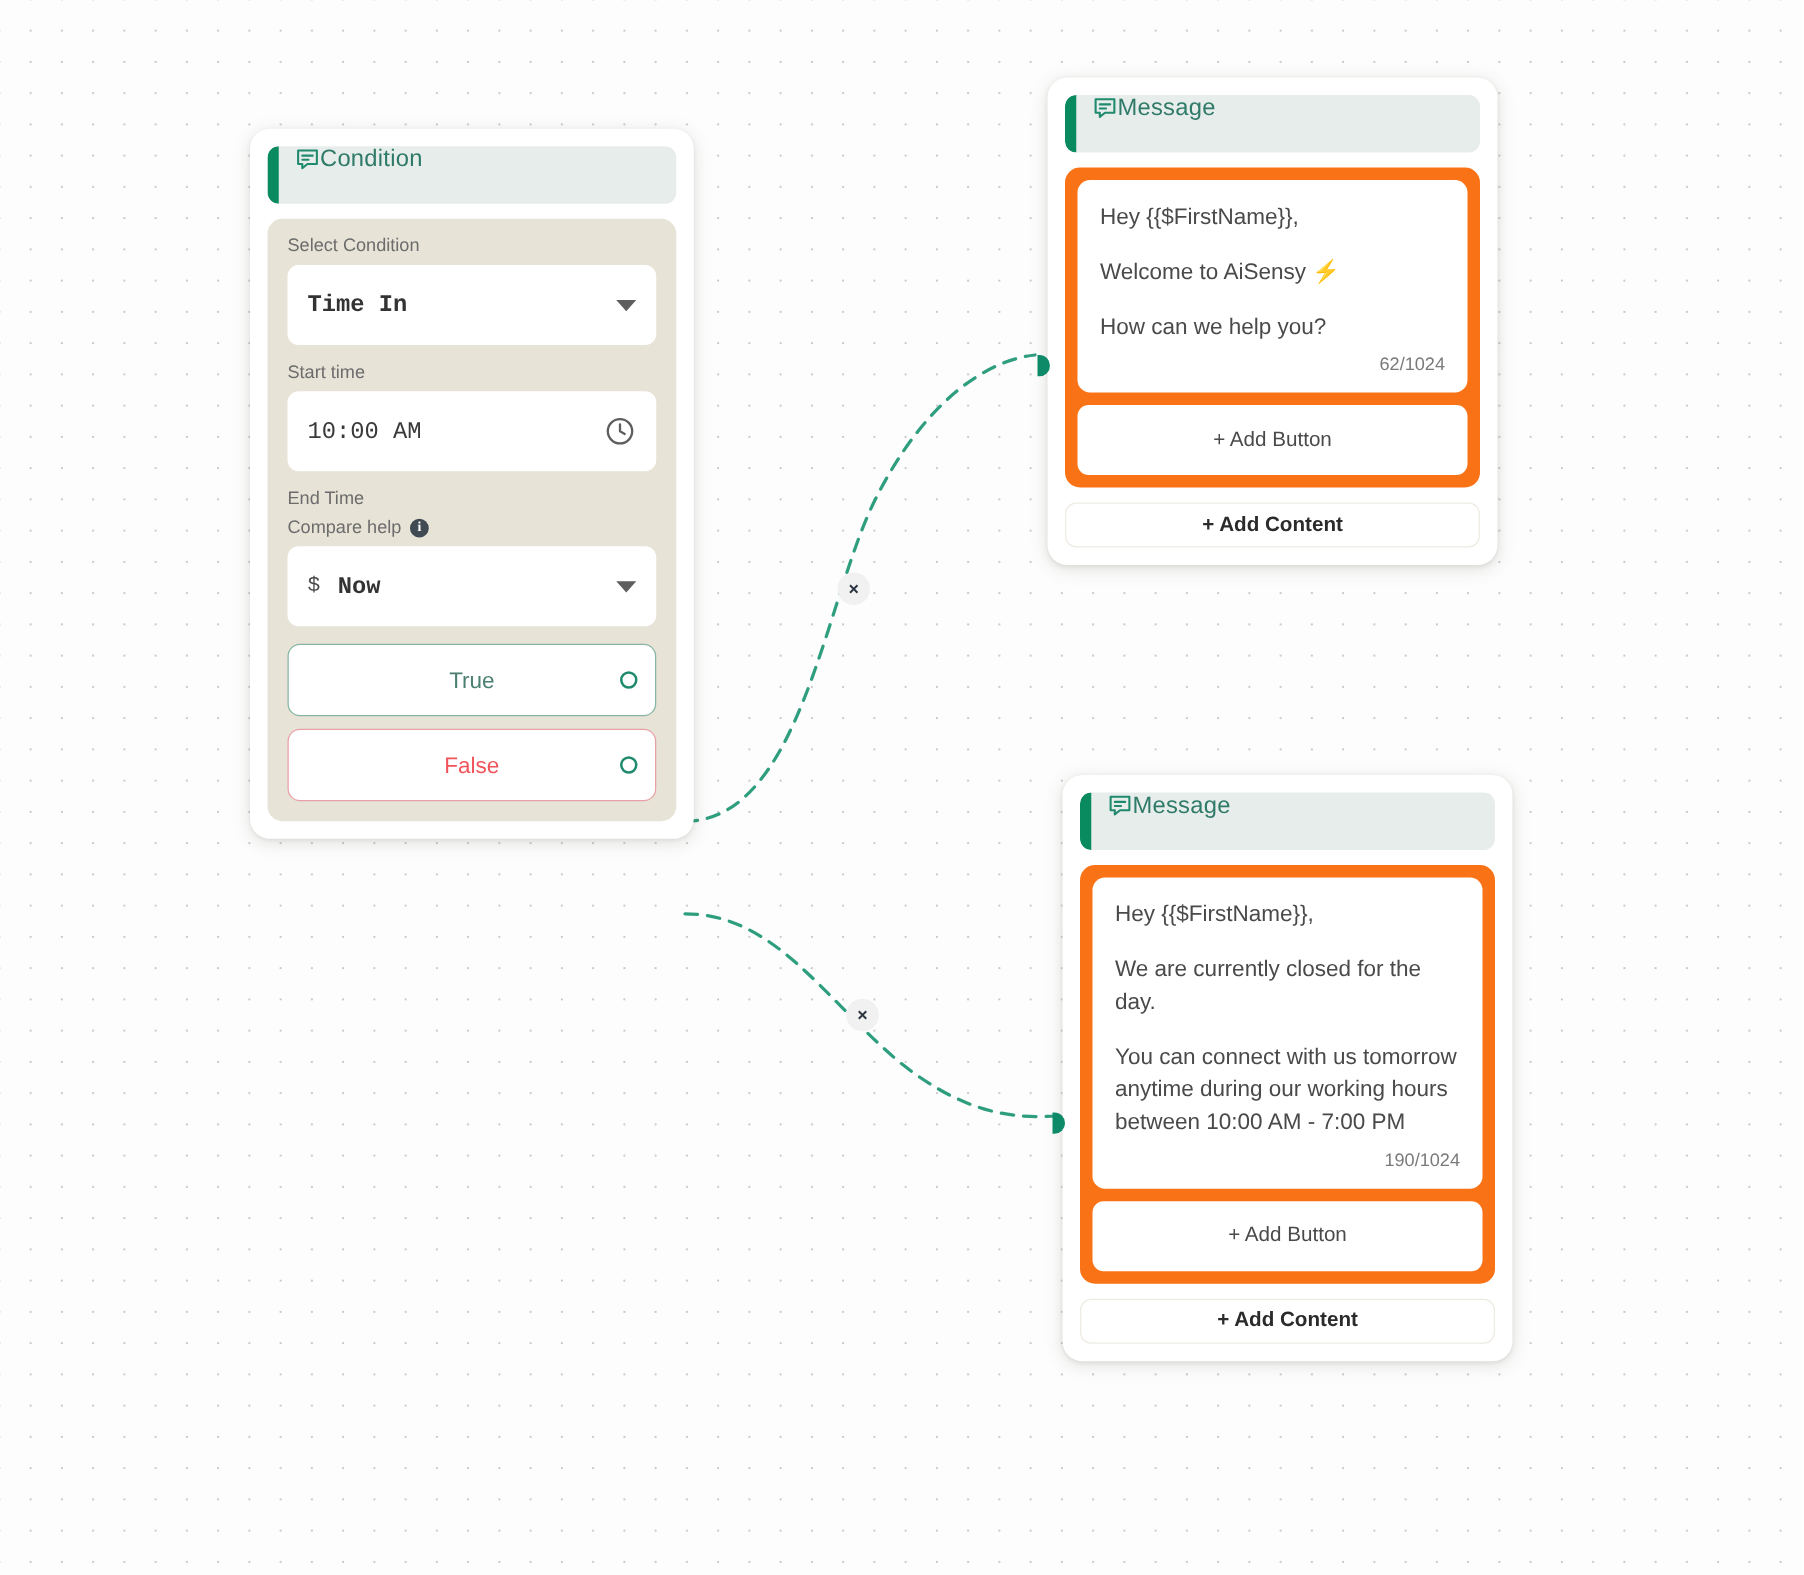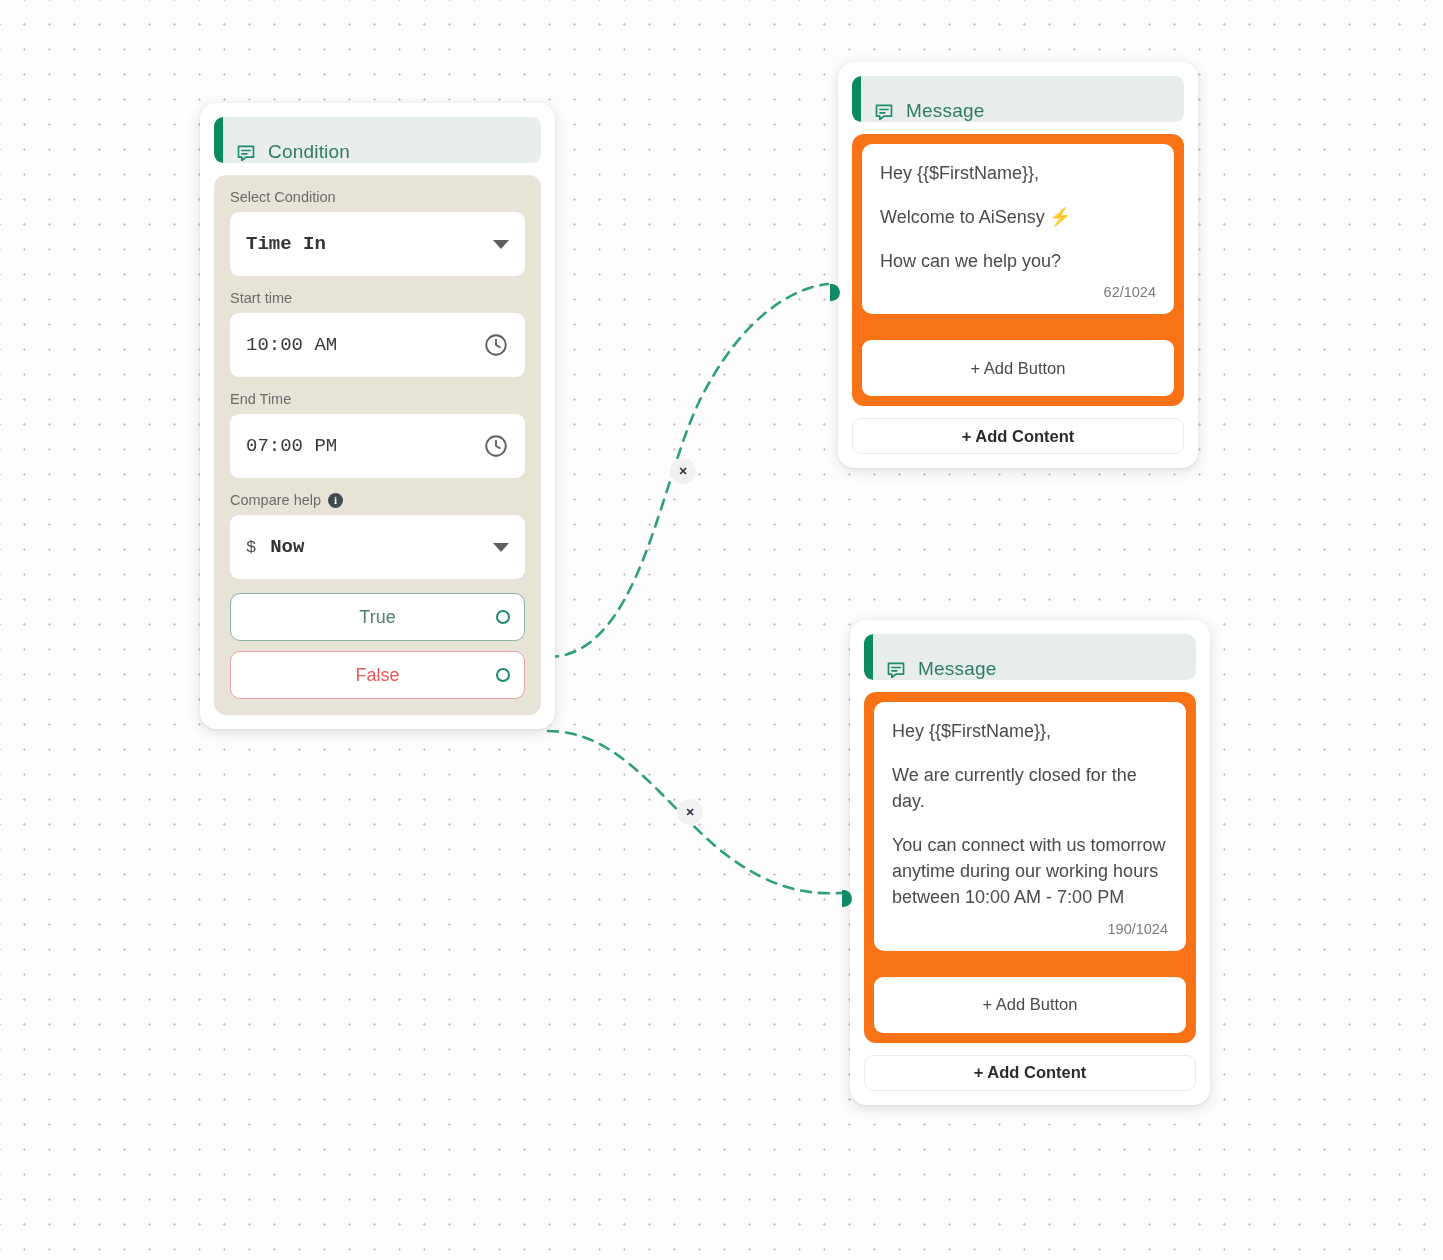--- a/index.html
+++ b/index.html
@@ -40,22 +40,21 @@
     background: #ffffff;
     border-radius: 16px;
     box-shadow: 0 3px 14px rgba(90,84,70,0.17), 0 1px 3px rgba(90,84,70,0.10);
     padding: 14px 14px 14px 14px;
     box-sizing: border-box;
   }
 
   .node-header {
     position: relative;
     display: flex;
-    align-items: flex-end;
-    gap: 12px;
+    align-items: flex-start;
     background: #e7edea;
     border-radius: 9px;
     height: 46px;
     padding-left: 22px;
     overflow: hidden;
   }
   .node-header::before {
     content: "";
     position: absolute;
     left: 0; top: 0; bottom: 0;
@@ -132,21 +131,21 @@
     font-weight: bold;
     line-height: 15px;
     text-align: center;
     font-family: "Liberation Serif", serif;
   }
 
   .branch-btn {
     position: relative;
     background: #ffffff;
     border-radius: 10px;
-    height: 48px;
+    height: 58px;
     display: flex;
     align-items: center;
     justify-content: center;
     box-sizing: border-box;
     margin-bottom: 10px;
     font-size: 18px;
   }
   .branch-btn:last-child { margin-bottom: 0; }
   .branch-true  { border: 1.6px solid #86b5a5; color: #4b7f72; }
   .branch-false { border: 1.6px solid #e8a0a6; color: #f2545b; }
@@ -186,21 +185,21 @@
   }
   .msg-line:last-of-type { margin-bottom: 10px; }
   .bolt { color: #f47b20; }
   .char-count {
     text-align: right;
     font-size: 14.5px;
     color: #7a7a7a;
     padding-bottom: 4px;
   }
   .add-button {
-    margin-top: 26px;
+    margin-top: 10px;
     background: #ffffff;
     border-radius: 9px;
     height: 56px;
     display: flex;
     align-items: center;
     justify-content: center;
     font-size: 16.5px;
     color: #4a4a4a;
   }
   .add-content {
@@ -295,29 +294,20 @@
           <svg width="26" height="26" viewBox="0 0 24 24" fill="none" stroke="#5e5e5e" stroke-width="1.7" stroke-linecap="round" stroke-linejoin="round">
             <circle cx="12" cy="12" r="9"></circle>
             <polyline points="12 7 12 12 15.5 14"></polyline>
           </svg>
         </span>
       </div>
 
       <div class="field-label">
         <span>End Time</span>
       </div>
-      <div class="field-box">
-        <span class="field-value plain">07:00 PM</span>
-        <span style="line-height:0;">
-          <svg width="26" height="26" viewBox="0 0 24 24" fill="none" stroke="#5e5e5e" stroke-width="1.7" stroke-linecap="round" stroke-linejoin="round">
-            <circle cx="12" cy="12" r="9"></circle>
-            <polyline points="12 7 12 12 15.5 14"></polyline>
-          </svg>
-        </span>
-      </div>
 
       <div class="field-label">
         <span>Compare help</span>
         <span class="info-dot">i</span>
       </div>
       <div class="field-box">
         <span class="dollar-prefix">$</span>
         <span class="field-value">Now</span>
         <span class="caret-down"></span>
       </div>

